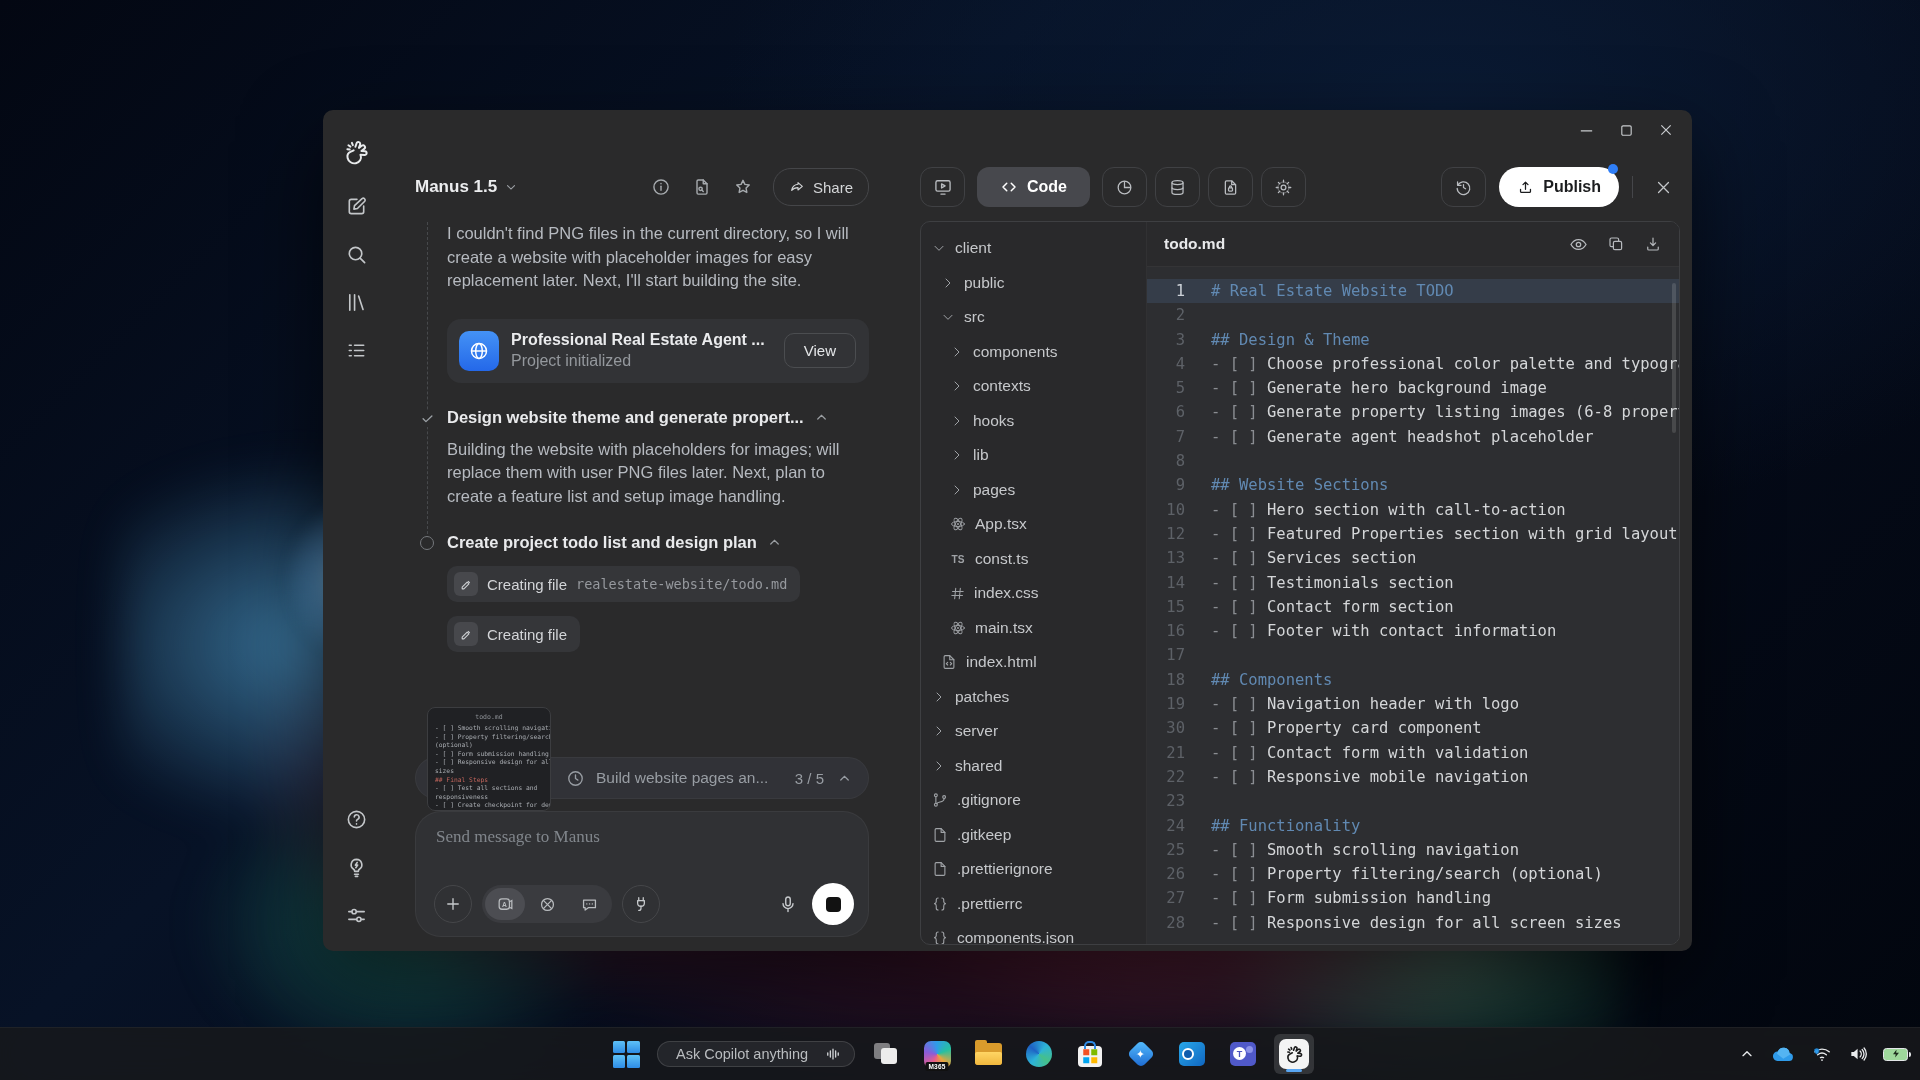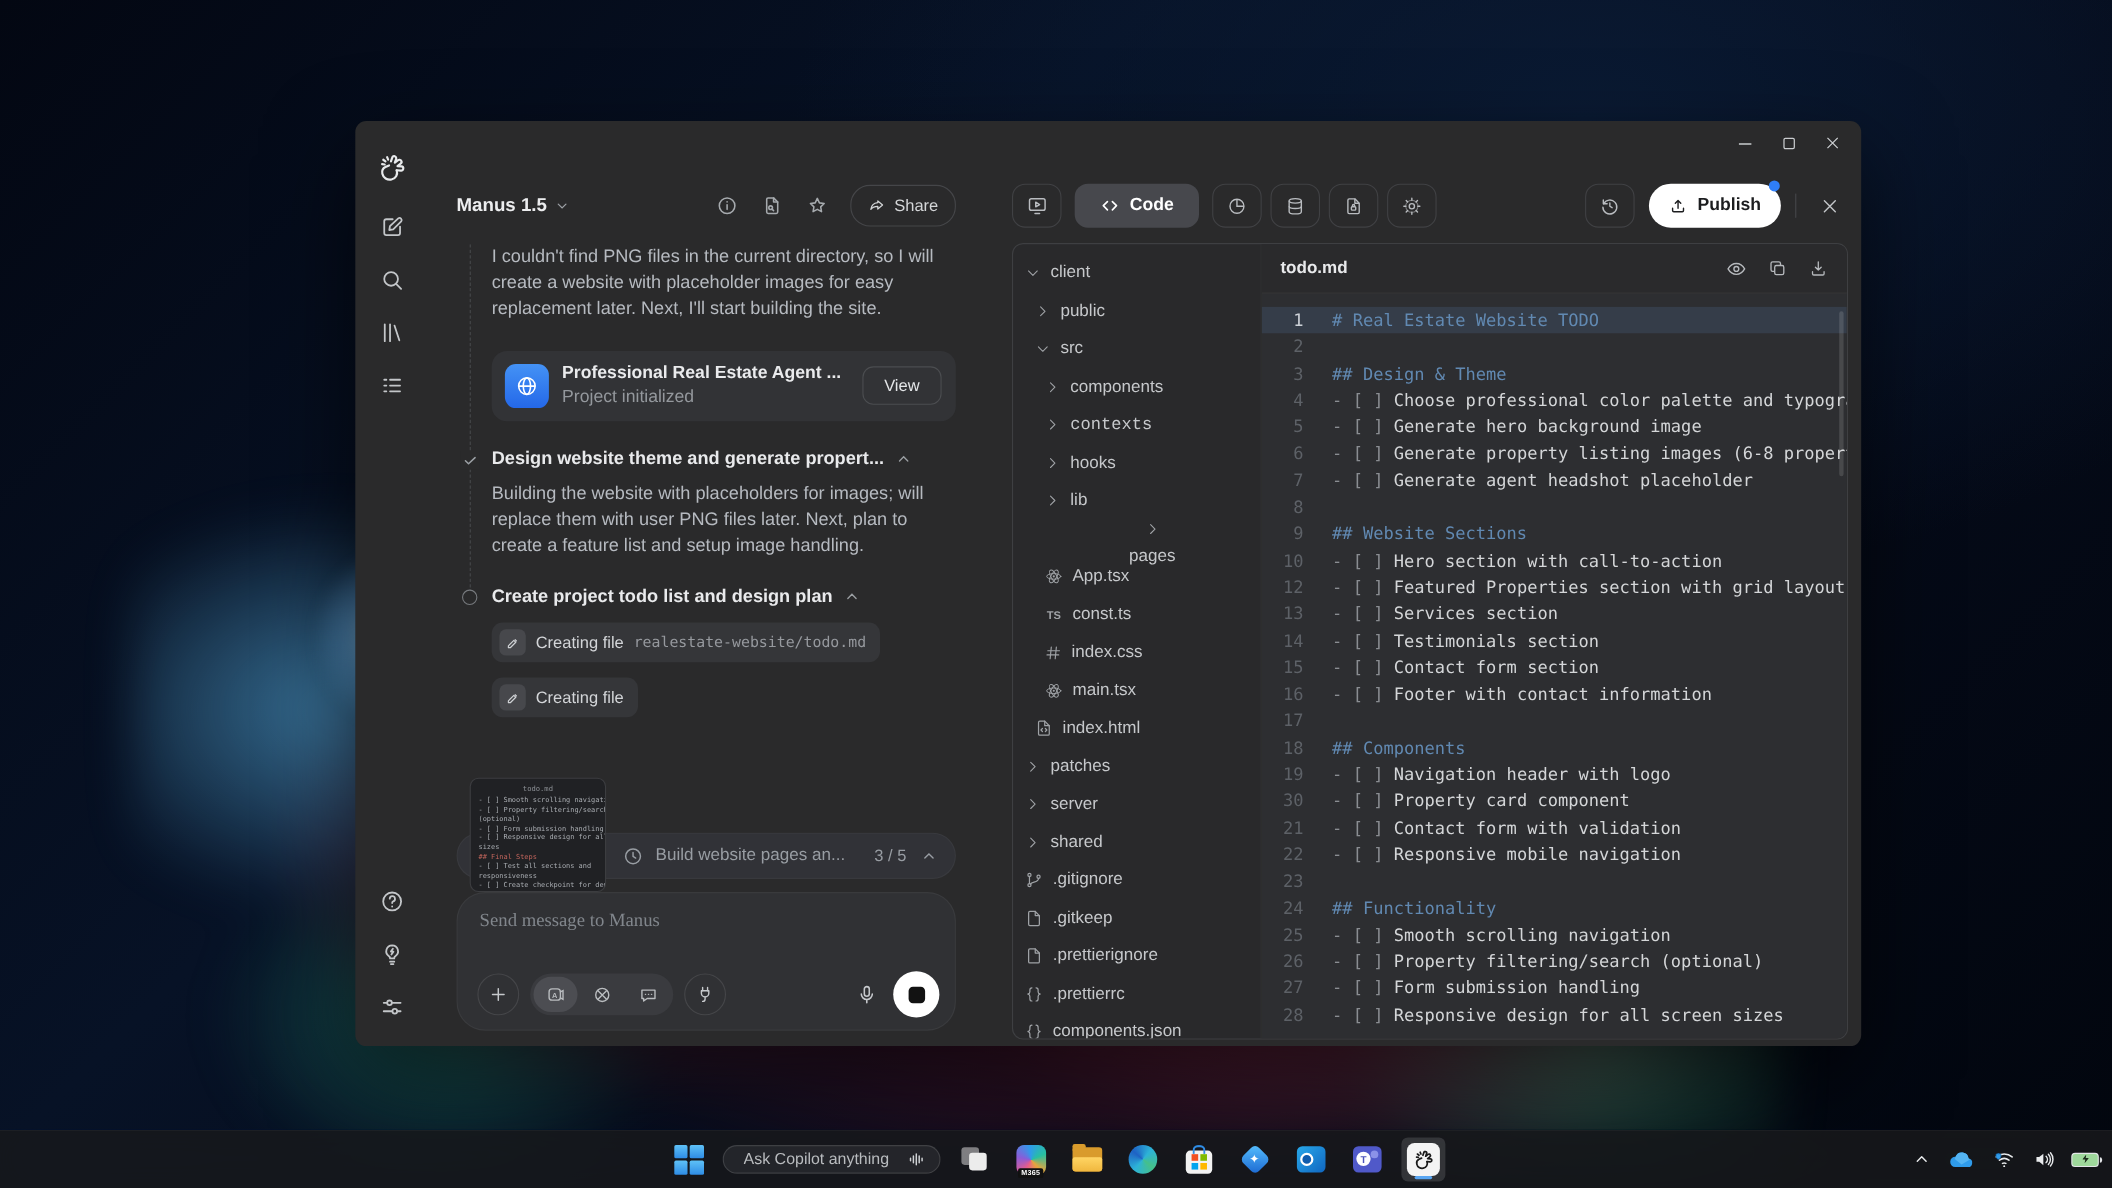--- a/index.html
+++ b/index.html
@@ -580,21 +580,21 @@
             <span>src</span>
           </div>
           <div class="tree-row" style="padding-left: 28px;">
             <span class="t-ico">
               <svg width="16" height="16" viewBox="0 0 24 24" fill="none" stroke="currentColor" stroke-width="1.5" stroke-linecap="round" stroke-linejoin="round">
                 <path d="M9 6l6 6-6 6"></path>
               </svg>
             </span>
             <span>components</span>
           </div>
-          <div class="tree-row" style="padding-left: 28px; font-family: Liberation Mono, monospace;">
+          <div class="tree-row" style="padding-left: 28px;">
             <span class="t-ico">
               <svg width="16" height="16" viewBox="0 0 24 24" fill="none" stroke="currentColor" stroke-width="1.5" stroke-linecap="round" stroke-linejoin="round">
                 <path d="M9 6l6 6-6 6"></path>
               </svg>
             </span>
             <span>contexts</span>
           </div>
           <div class="tree-row" style="padding-left: 28px;">
             <span class="t-ico">
               <svg width="16" height="16" viewBox="0 0 24 24" fill="none" stroke="currentColor" stroke-width="1.5" stroke-linecap="round" stroke-linejoin="round">
@@ -604,21 +604,21 @@
             <span>hooks</span>
           </div>
           <div class="tree-row" style="padding-left: 28px;">
             <span class="t-ico">
               <svg width="16" height="16" viewBox="0 0 24 24" fill="none" stroke="currentColor" stroke-width="1.5" stroke-linecap="round" stroke-linejoin="round">
                 <path d="M9 6l6 6-6 6"></path>
               </svg>
             </span>
             <span>lib</span>
           </div>
-          <div class="tree-row" style="padding-left: 28px; flex-direction: column;">
+          <div class="tree-row" style="padding-left: 28px;">
             <span class="t-ico">
               <svg width="16" height="16" viewBox="0 0 24 24" fill="none" stroke="currentColor" stroke-width="1.5" stroke-linecap="round" stroke-linejoin="round">
                 <path d="M9 6l6 6-6 6"></path>
               </svg>
             </span>
             <span>pages</span>
           </div>
           <div class="tree-row" style="padding-left: 28px;">
             <span class="t-ico">
               <svg width="18" height="18" viewBox="0 0 24 24" fill="none" stroke="currentColor" stroke-width="1.2" stroke-linecap="round" stroke-linejoin="round">

